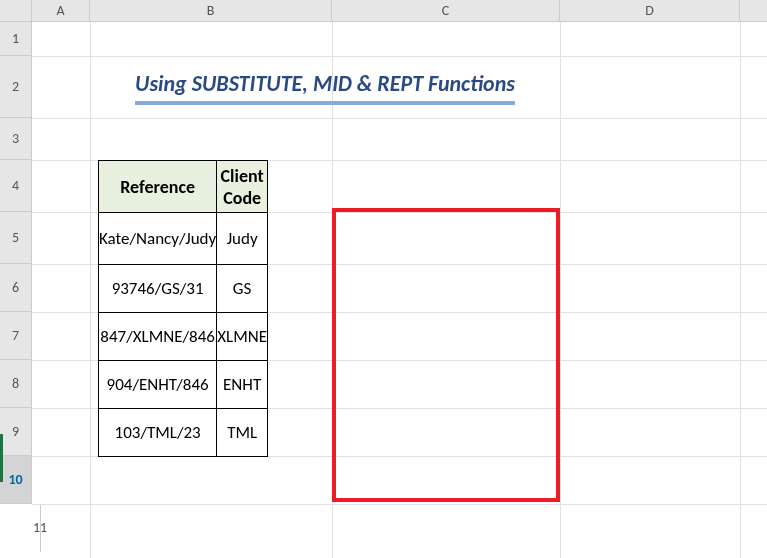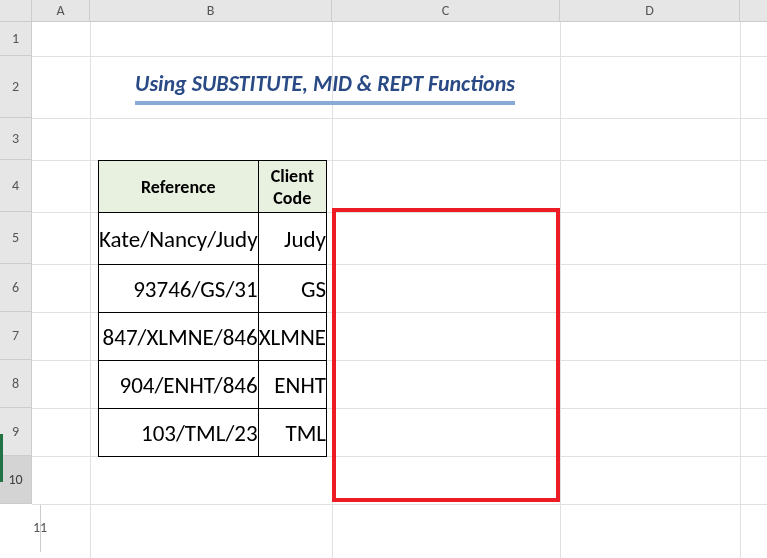--- a/index.html
+++ b/index.html
@@ -57,22 +57,22 @@
       border-bottom: 1px solid #ccc;
       text-align: center;
       font-size: 14px;
       color: #555;
       display: flex;
       align-items: center;
       justify-content: center;
     }
     .row-header.selected {
       background: #d4d4d4;
-      font-weight: normal;
-      color: #404040;
+      font-weight: bold;
+      color: #0369a1;
     }
     .r1 { height: 34px; }
     .r2 { height: 62px; }
     .r3 { height: 42px; }
     .r4 { height: 52px; }
     .r5 { height: 52px; }
     .r6 { height: 48px; }
     .r7 { height: 48px; }
     .r8 { height: 48px; }
     .r9 { height: 48px; }
@@ -128,22 +128,22 @@
     .data-table th {
       background: #e8f0e0;
       border: 1px solid #000;
       font-size: 18px;
       font-weight: bold;
       height: 52px;
       text-align: center;
     }
     .data-table td {
       border: 1px solid #000;
-      font-size: 23px;
-      text-align: right;
+      font-size: 17px;
+      text-align: center;
       height: 48px;
       background: #fff;
     }
     .data-table .th-ref { width: 242px; }
     .data-table .th-code { width: 228px; }
     .highlight-box {
       position: absolute;
       left: 300px;
       top: 186px;
       width: 228px;

